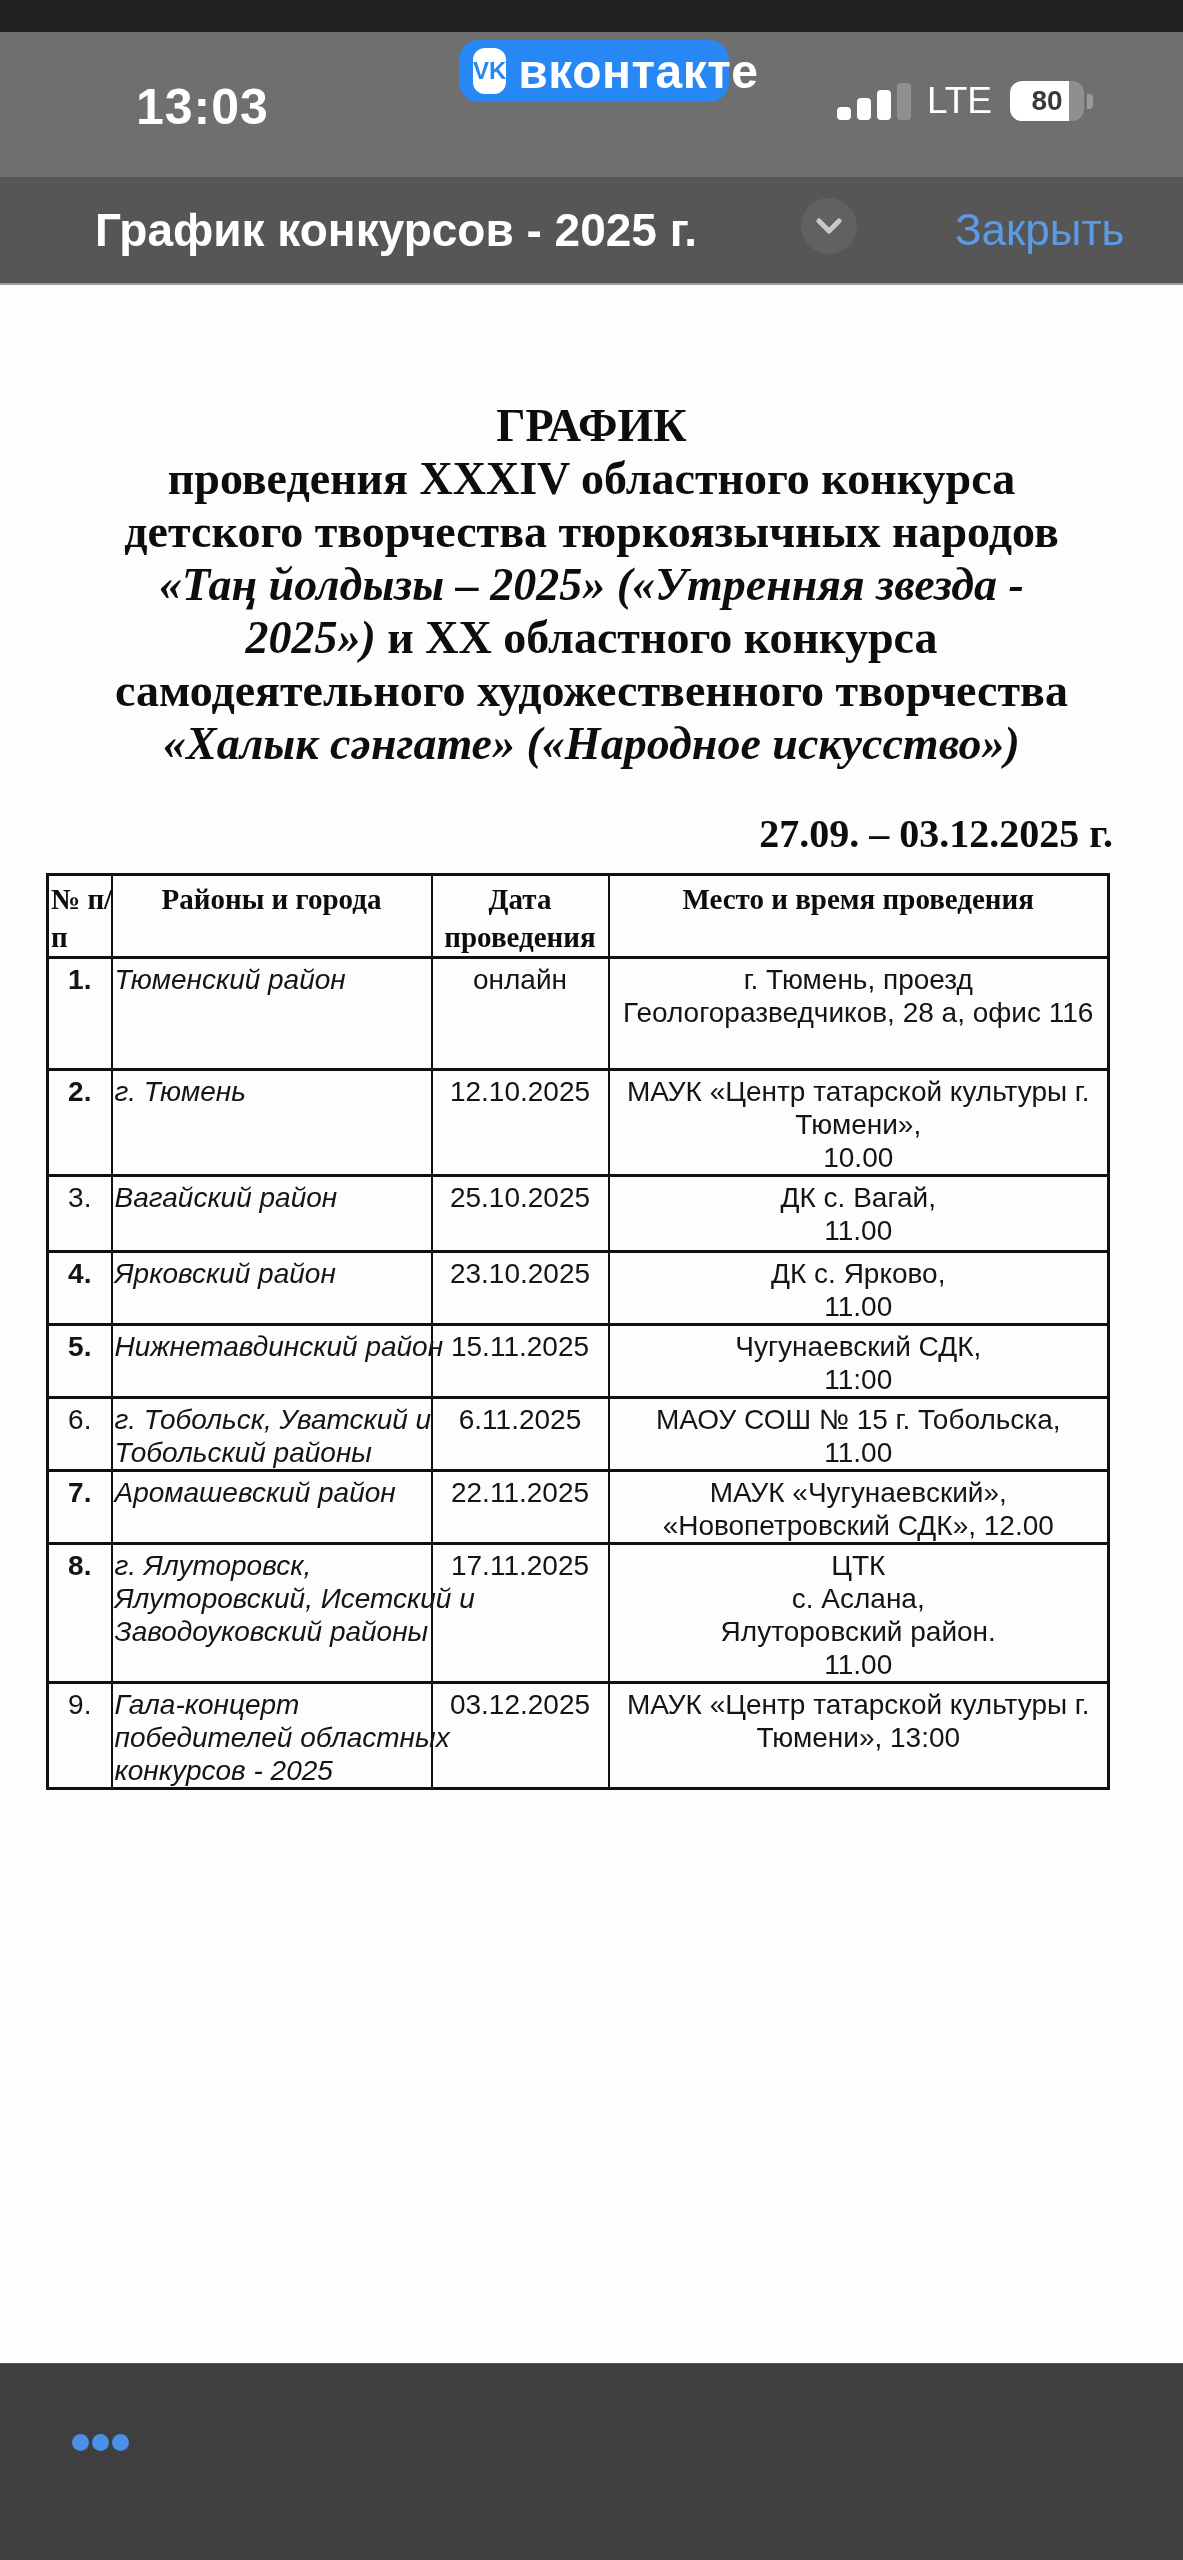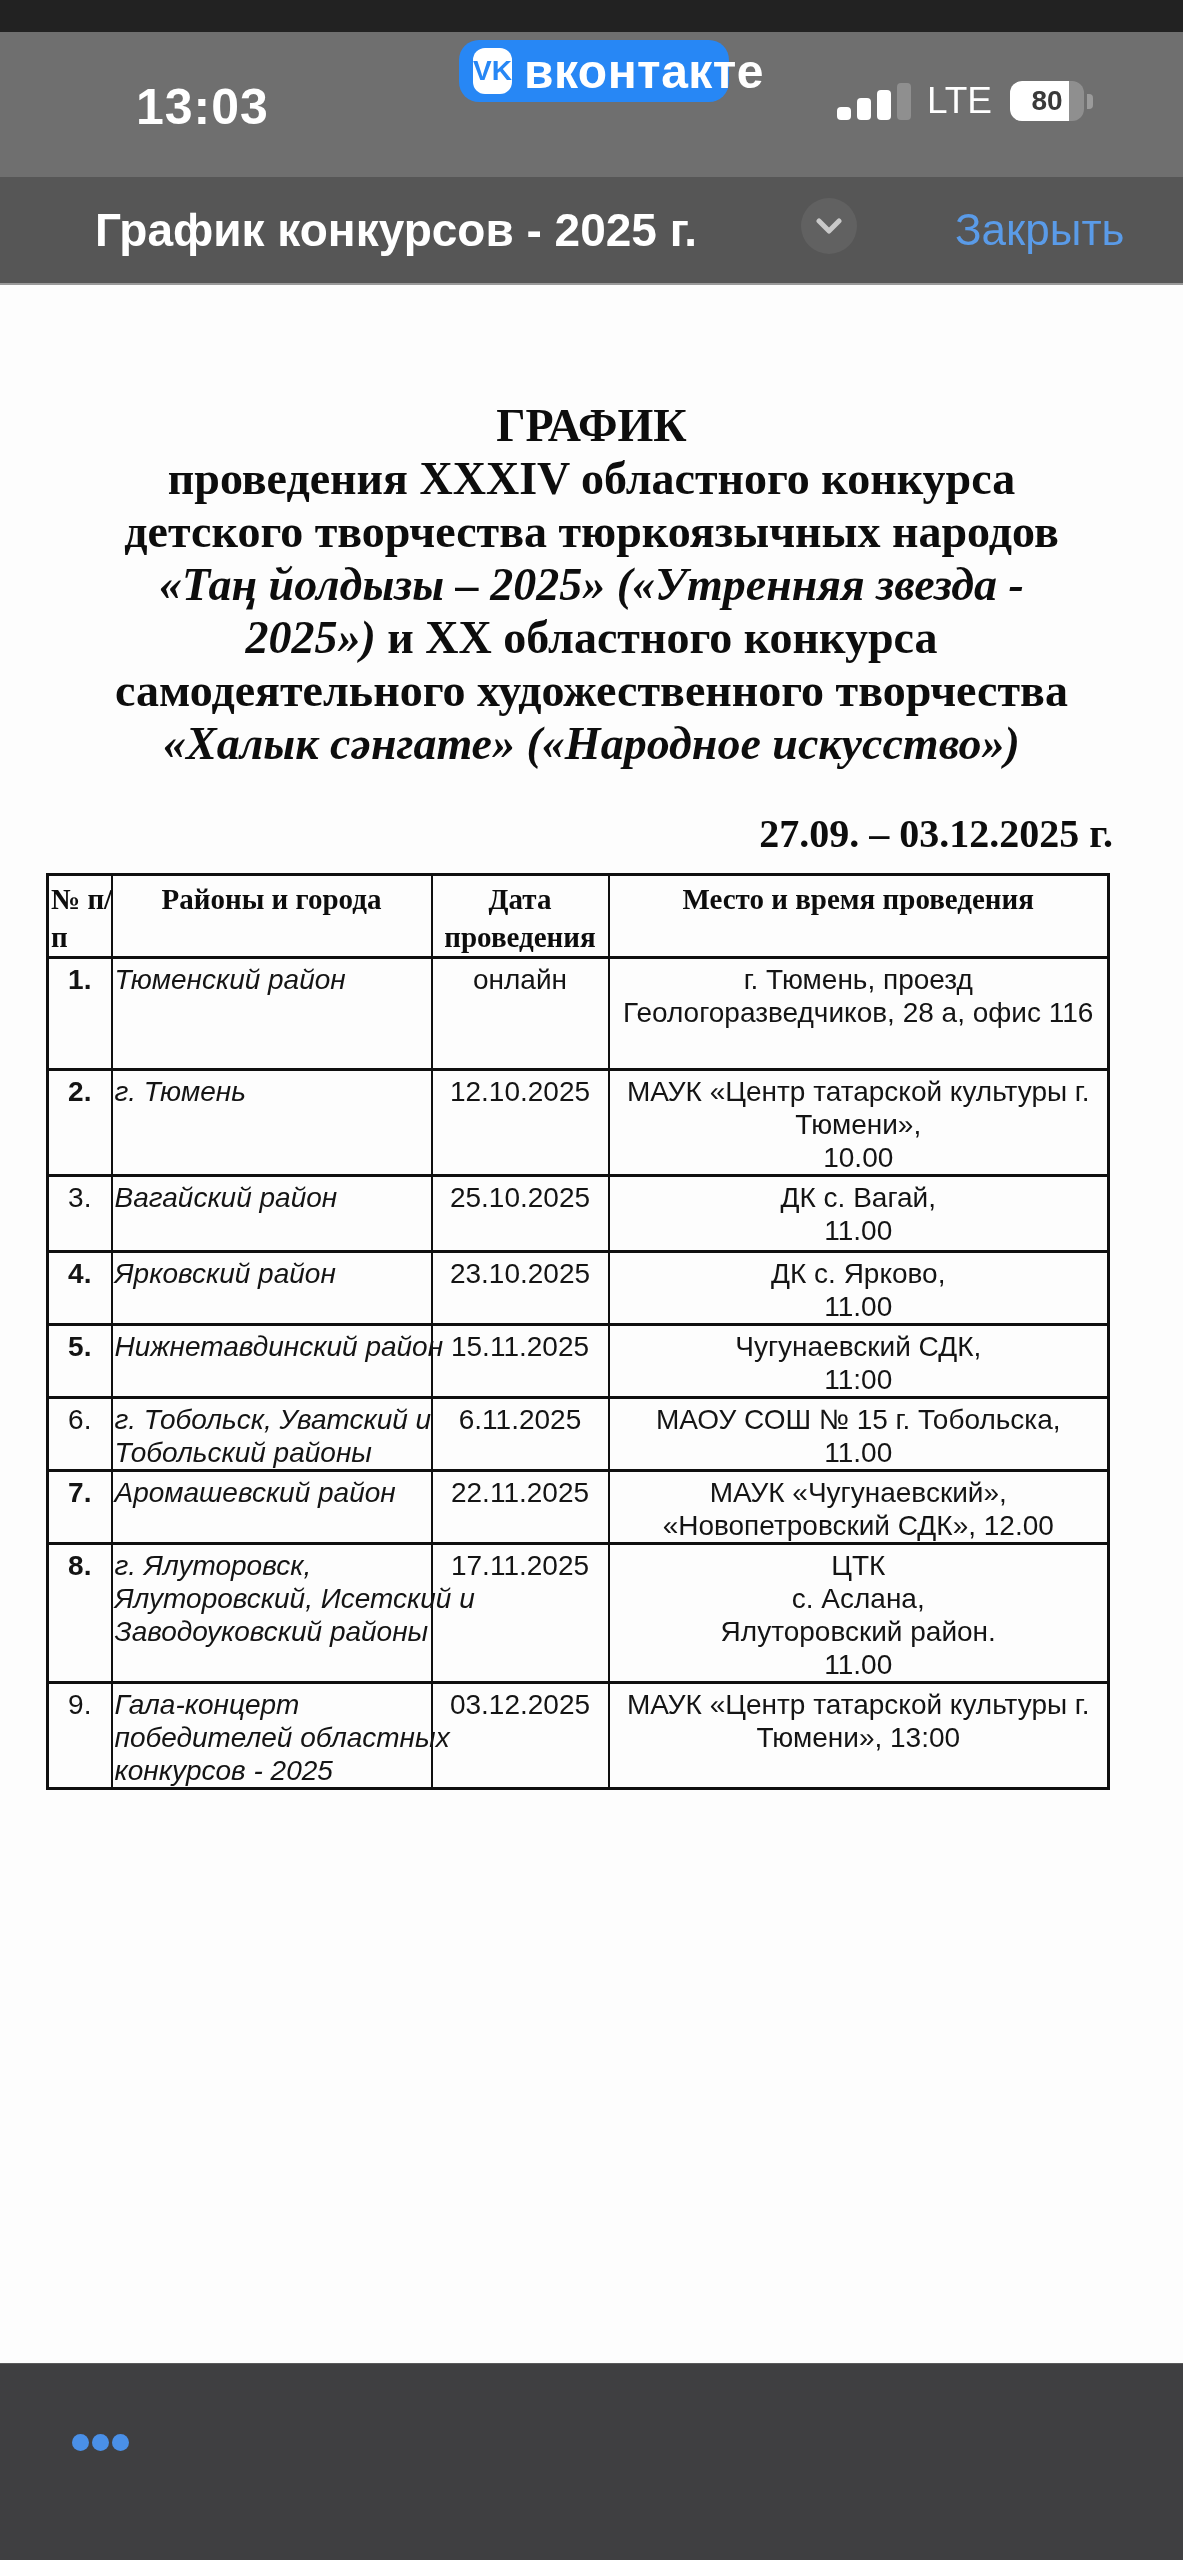--- a/index.html
+++ b/index.html
@@ -5,21 +5,21 @@
   html,body{margin:0;padding:0;background:#222;}
   .screen{position:relative;width:1183px;height:2560px;overflow:hidden;background:#6f6f6f;
           font-family:"Liberation Sans",sans-serif;margin-top:32px;}
 
   
   .status-bar{position:absolute;left:0;top:0;width:1183px;height:145px;background:#6f6f6f;}
   .time{position:absolute;left:136px;top:46px;font-size:50px;font-weight:600;color:#fff;letter-spacing:1px;}
   .vk-pill{position:absolute;left:459px;top:8px;width:270px;height:62px;background:#2787f5;
            border-radius:20px;display:flex;align-items:center;padding:0 14px;box-sizing:border-box;}
   .vk-logo{width:46px;height:46px;background:#fff;border-radius:12px;color:#2787f5;
-           font-weight:700;font-size:28px;display:flex;align-items:center;justify-content:center;}
+           font-weight:700;font-size:24px;display:flex;align-items:center;justify-content:center;}
   .vk-text{color:#fff;font-size:48px;font-weight:700;margin-left:12px;letter-spacing:.5px;}
   .status-right{position:absolute;right:90px;top:48px;display:flex;align-items:center;height:42px;}
   .sig{display:flex;align-items:flex-end;height:38px;margin-right:16px;}
   .sig .bar{width:14px;border-radius:4px;background:#fff;margin-right:6px;}
   .sig .b1{height:13px;} .sig .b2{height:22px;} .sig .b3{height:30px;}
   .sig .b4{height:37px;background:#8f8f8f;margin-right:0;}
   .lte{color:#fff;font-size:37px;font-weight:500;margin-right:18px;line-height:40px;}
   .battery{position:relative;width:74px;height:40px;border-radius:12px;
            background:linear-gradient(to right,#ffffff 80%,#8f8f8f 80%);
            display:flex;align-items:center;justify-content:center;}

